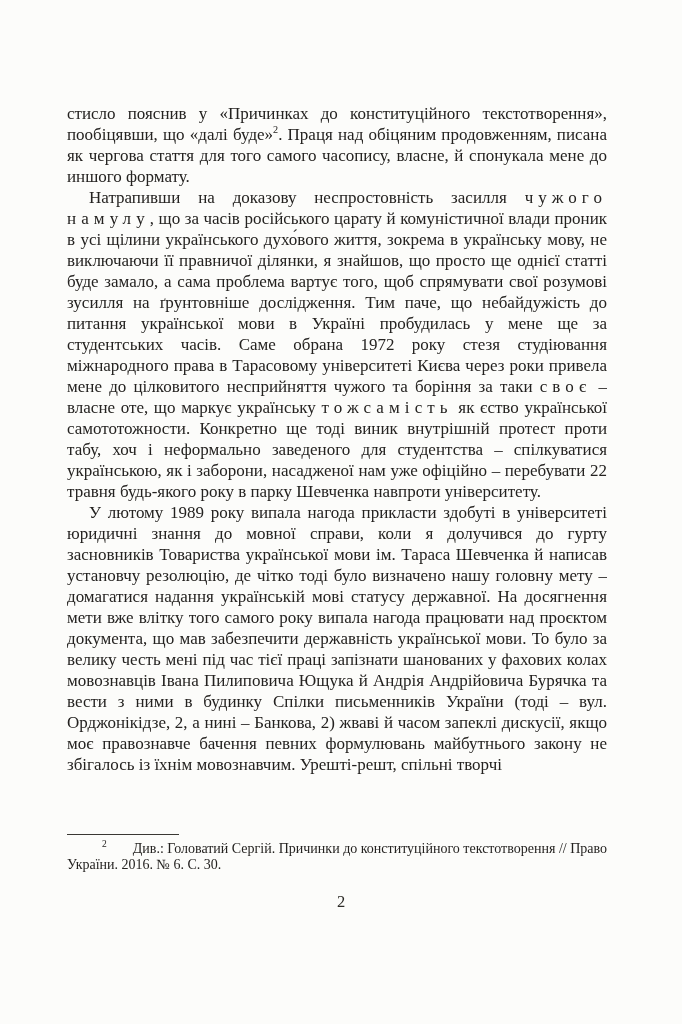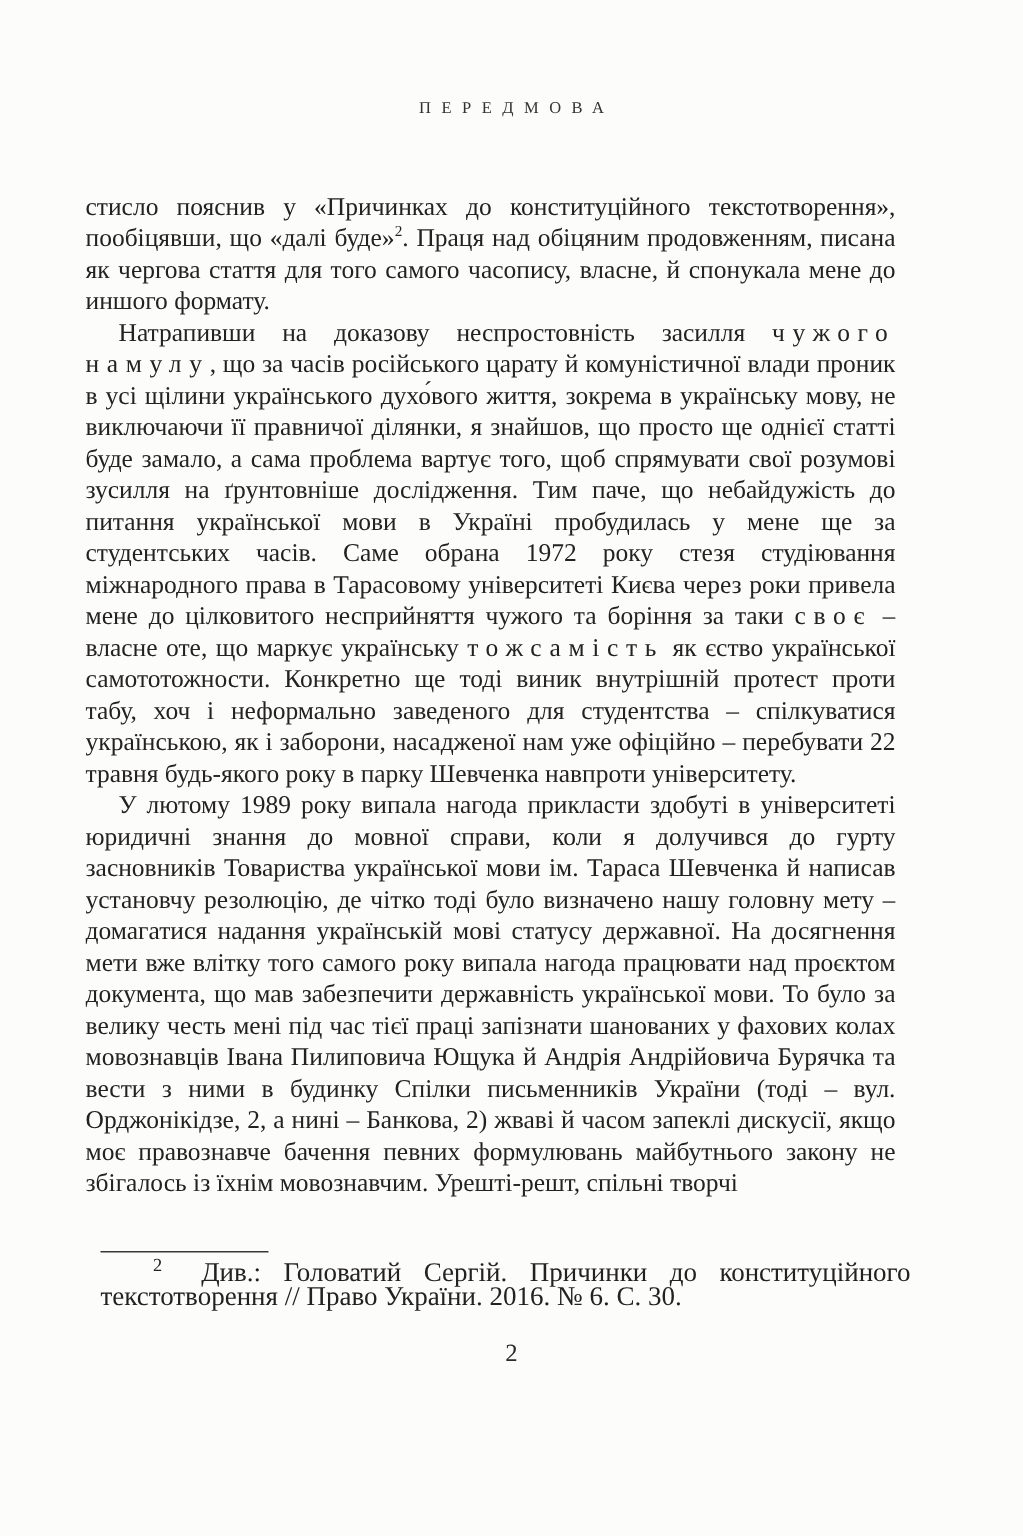--- a/index.html
+++ b/index.html
@@ -24,28 +24,27 @@
     width: 100%;
     text-align: center;
     font-size: 11px;
     letter-spacing: 7px;
     text-indent: 7px; 
     color: #35332f;
   }
   .body-text {
     position: absolute;
     top: 103px;
-    left: 57px;
+    left: 67px;
     width: 540px;
     height: 726px;
     overflow: hidden;
     font-size: 17px;
     line-height: 21px;
     text-align: justify;
-    margin-top: 24px;
   }
   .body-text p.para {
     margin: 0;
     padding: 0;
   }
   .body-text p.para.indent {
     text-indent: 22px;
   }
   .seg-it { }
   .seg-sp { letter-spacing: 0.30em; word-spacing: 0.18em; }
@@ -60,21 +59,21 @@
     left: 67px;
     width: 112px;
     height: 1px;
     background: #3a3833;
   }
   .footnote {
     position: absolute;
     top: 841px;
     left: 67px;
     width: 540px;
-    font-size: 18px;
+    font-size: 14px;
     line-height: 15.5px;
     text-align: justify;
   }
   .footnote p.fn-para { margin: 0; padding: 0; }
   .fn-marker {
     vertical-align: super;
     font-size: 0.68em;
     line-height: 0;
     margin-left: 35px;
     padding-right: 26px;
@@ -86,21 +85,20 @@
     width: 100%;
     text-align: center;
     font-size: 16.5px;
     color: #2c2a26;
   }
 </style>
 </head>
 <body>
 
 <div class="page">
-  <div class="running-header">ПЕРЕДМОВА</div>
 
   <div class="body-text">
       <p class="para"><span>стисло пояснив у «Причинках до конституційного текстотворення», пообіцявши, що «далі буде»</span><span class="seg-sup">2</span><span>. Праця над обіцяним продовженням, писана як чергова стаття для того самого часопису, власне, й спонукала мене до иншого формату.</span></p>
       <p class="para indent"><span>Натрапивши на доказову неспростовність засилля </span><span class="seg-sp">чужого намулу</span><span>, що за часів російського царату й комуністичної влади проник в усі щілини українського духо́вого життя, зокрема в українську мову, не виключаючи її правничої ділянки, я знайшов, що просто ще однієї статті буде замало, а сама проблема вартує того, щоб спрямувати свої розумові зусилля на ґрунтовніше дослідження. Тим паче, що небайдужість до питання української мови в Україні пробудилась у мене ще за студентських часів. Саме обрана 1972 року стезя студіювання міжнародного права в Тарасовому університеті Києва через роки привела мене до цілковитого несприйняття </span><span class="seg-it">чужого</span><span> та боріння за таки </span><span class="seg-sp">своє</span><span> – власне оте, що маркує українську </span><span class="seg-sp">тожсамість</span><span> як єство української самототожности. Конкретно ще тоді виник внутрішній протест проти табу, хоч і неформально заведеного для студентства – спілкуватися українською, як і заборони, насадженої нам уже офіційно – перебувати 22 травня будь-якого року в парку Шевченка навпроти університету.</span></p>
       <p class="para indent"><span>У лютому 1989 року випала нагода прикласти здобуті в університеті юридичні знання до мовної справи, коли я долучився до гурту засновників Товариства української мови ім. Тараса Шевченка й написав установчу резолюцію, де чітко тоді було визначено нашу головну мету – домагатися надання українській мові статусу державної. На досягнення мети вже влітку того самого року випала нагода працювати над проєктом документа, що мав забезпечити державність української мови. То було за велику честь мені під час тієї праці запізнати шанованих у фахових колах мовознавців Івана Пилиповича Ющука й Андрія Андрійовича Бурячка та вести з ними в будинку Спілки письменників України (тоді – вул. Орджонікідзе, 2, а нині – Банкова, 2) жваві й часом запеклі дискусії, якщо моє правознавче бачення певних формулювань майбутнього закону не збігалось із їхнім мовознавчим. Урешті-решт, спільні творчі</span></p>
     </div>
 
   <div class="footnote-rule"></div>
 
   <div class="footnote">

